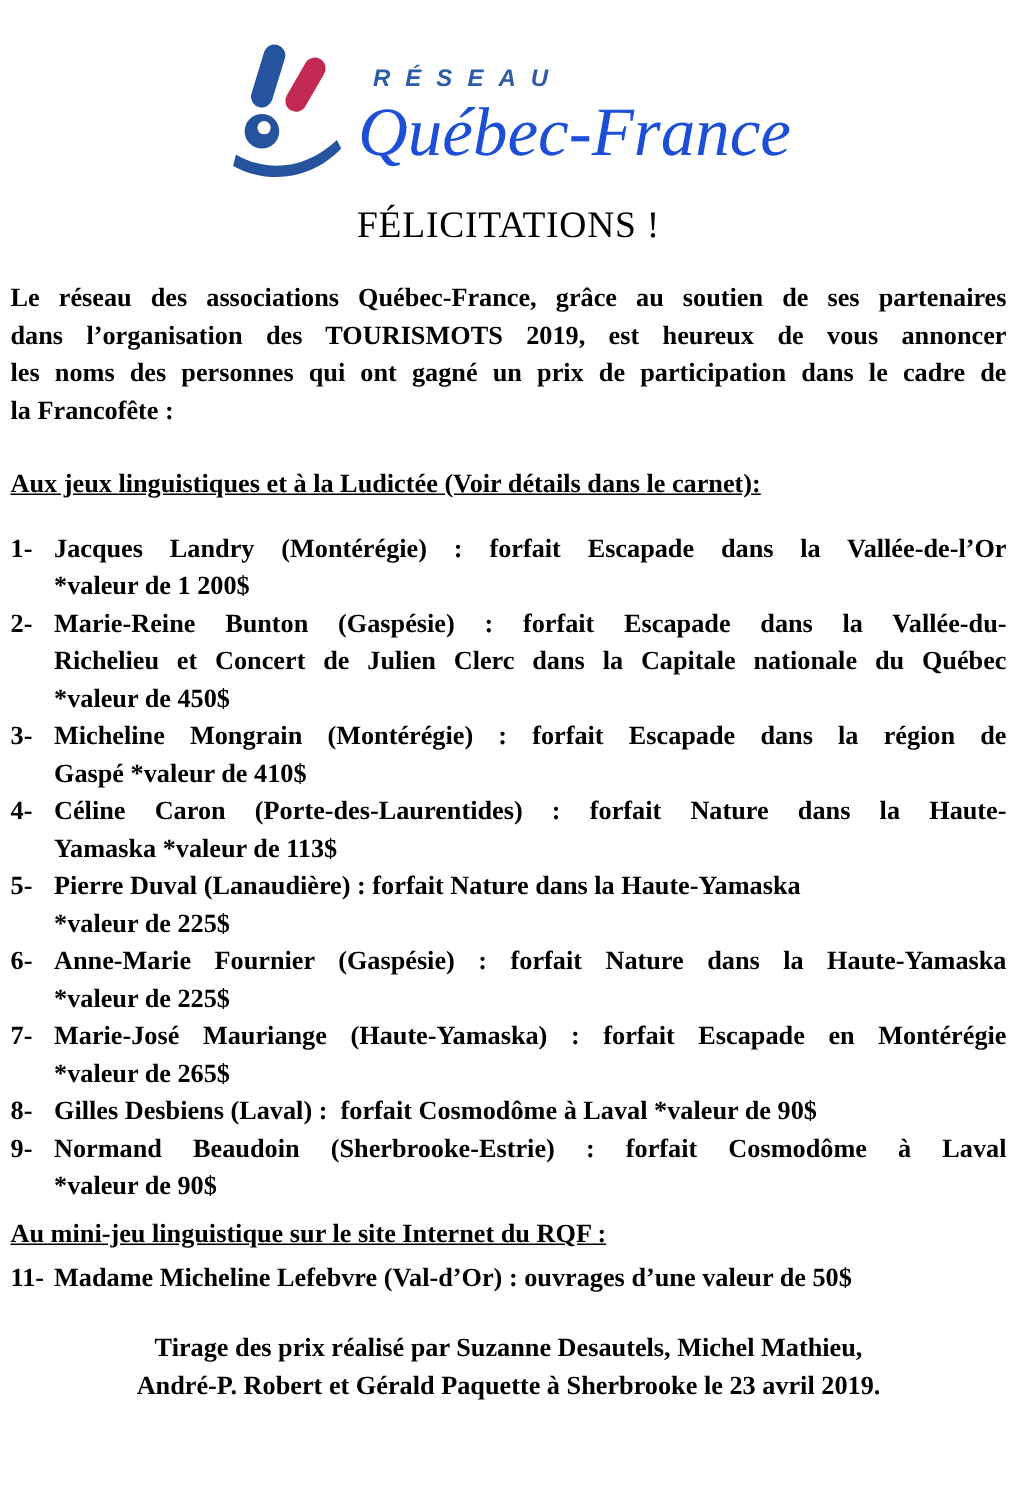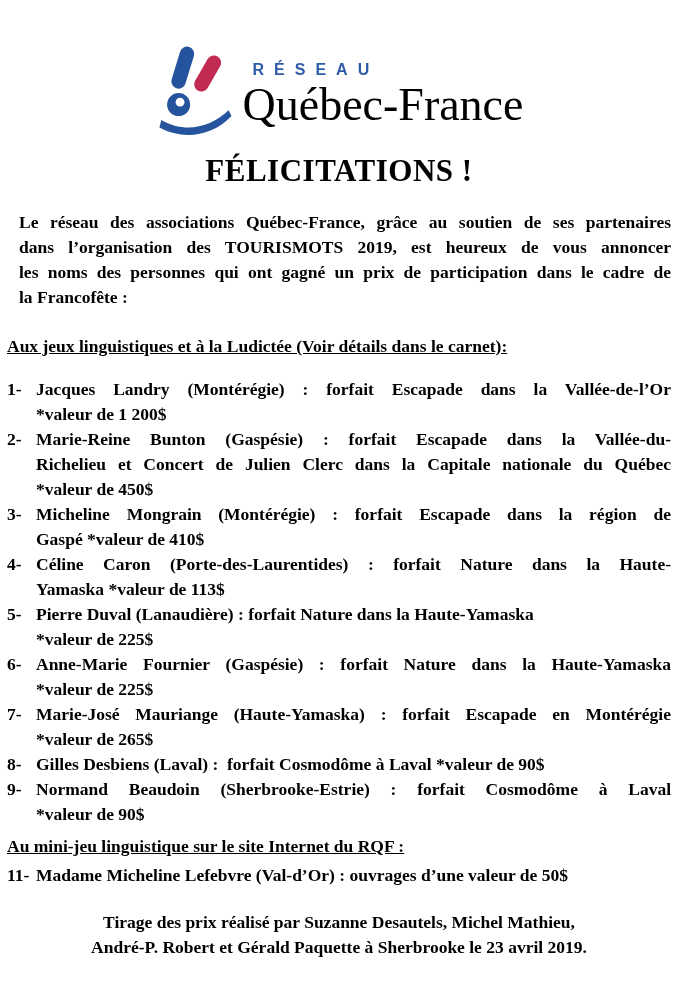--- a/index.html
+++ b/index.html
@@ -8,53 +8,53 @@
     background: #ffffff;
     font-family: "Liberation Serif", "DejaVu Serif", serif;
     color: #000;
     overflow: hidden;
   }
   .page { width: 678px; height: 1000px; }
 
   
   .logo-row {
     display: flex; justify-content: center; align-items: center;
-    padding-top: 43px; gap: 10px;
+    padding-top: 26px; gap: 10px; font-style: italic;
   }
   .logo-mark { flex: 0 0 auto; }
   .logo-text { display: flex; flex-direction: column; }
   .reseau {
     font-family: "Liberation Sans", sans-serif;
     font-size: 16px; font-weight: bold;
     letter-spacing: 10px;
     color: #2e5ba8;
     margin-left: 10px; margin-bottom: 2px;
   }
   .orgname {
     font-family: "Liberation Serif", serif;
     font-size: 46px; font-weight: normal;
-    color: #000000;
+    color: #1d4ed8;
     line-height: 1.05;
     white-space: nowrap;
   }
 
   
   .doc-title {
     text-align: center;
-    font-size: 31px; font-weight: bold;
+    font-size: 25px; font-weight: normal;
     margin-top: 6px;
     letter-spacing: 0.5px;
   }
 
   
   .content { padding: 0 7px; font-size: 17.5px; font-weight: bold; }
   .line { line-height: 25px; white-space: pre-wrap; }
   .line.stretch { text-align: justify; text-align-last: justify; }
 
-  .intro { margin-top: 21px; margin-left: 12px; }
+  .intro { margin-top: 21px; }
 
   .section-heading {
     margin-top: 24px;
     text-decoration: underline;
     line-height: 25px;
   }
 
   .prize-list { margin-top: 18px; }
   .item { padding-left: 29px; }
   .item .line.first { text-indent: -29px; }

